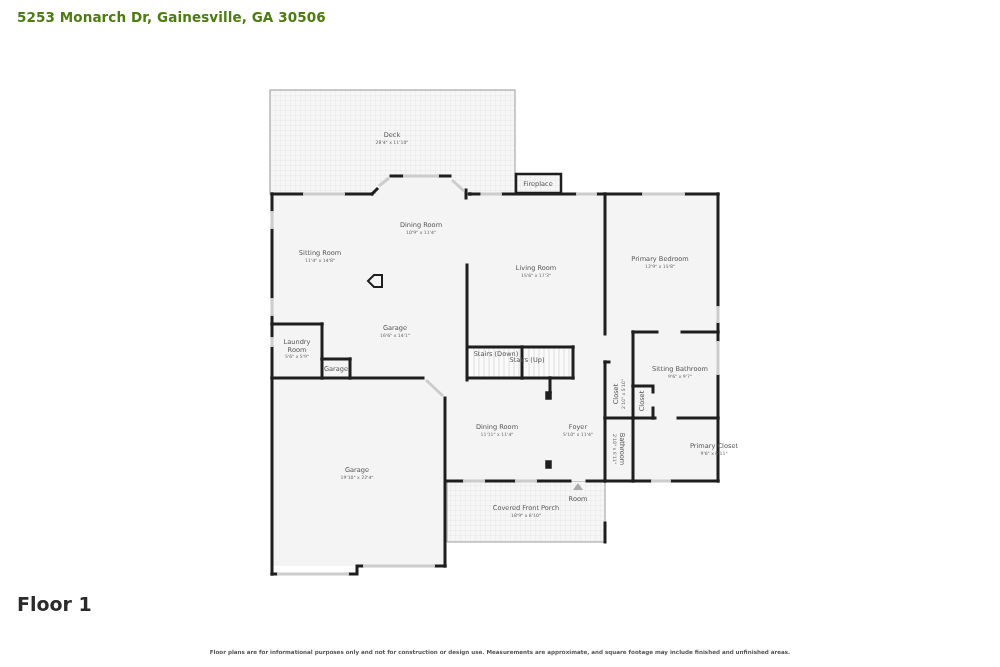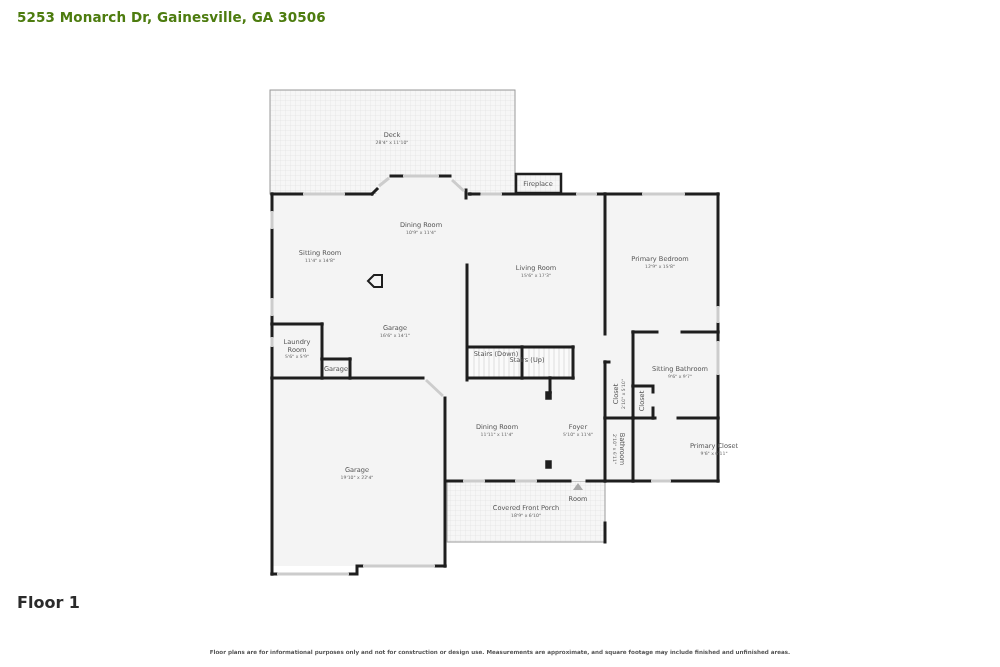--- a/index.html
+++ b/index.html
@@ -1,18 +1,18 @@
 <!DOCTYPE html>
 <html><head>
 <meta charset="utf-8">
 <style>
   html, body { margin:0; padding:0; background:#ffffff; }
   body { width:1000px; height:667px; position:relative; overflow:hidden; font-family:"DejaVu Sans", sans-serif; color:#333; }
   .title { position:absolute; left:17px; top:9px; font-size:13.5px; font-weight:bold; color:#4d7c0f; letter-spacing:0.1px; }
-  .floor-label { position:absolute; left:17px; top:593px; font-size:16px; font-weight:bold; color:#2b2b2b; }
+  .floor-label { position:absolute; left:17px; top:593px; font-size:19px; font-weight:bold; color:#2b2b2b; }
   .disclaimer { position:absolute; left:0; width:1000px; top:649px; text-align:center; font-size:5.6px; font-weight:bold; color:#555; }
   svg.plan { position:absolute; left:0; top:0; width:1000px; height:667px; }
   .rl { position:absolute; text-align:center; transform:translate(-50%,-50%); white-space:nowrap; line-height:1.15; }
   .rl .n { font-size:6.6px; color:#555; display:block; }
   .rl .d { font-size:4.6px; color:#666; display:block; }
   .rl.vert { transform:translate(-50%,-50%) rotate(90deg); }
   .rl.vert-l { transform:translate(-50%,-50%) rotate(-90deg); }
   .tag { position:absolute; font-size:6.6px; color:#555; transform:translate(-50%,-50%); white-space:nowrap; }
 </style>
 </head>

